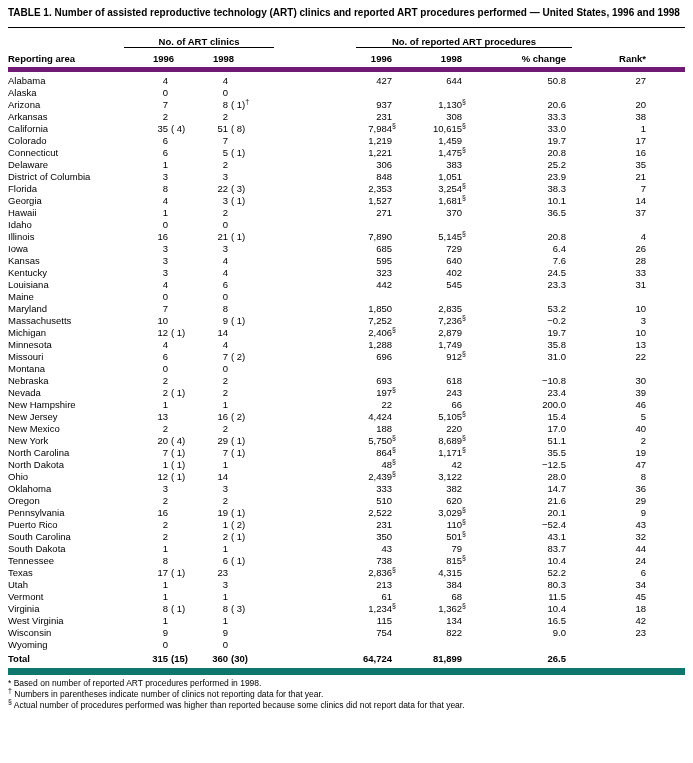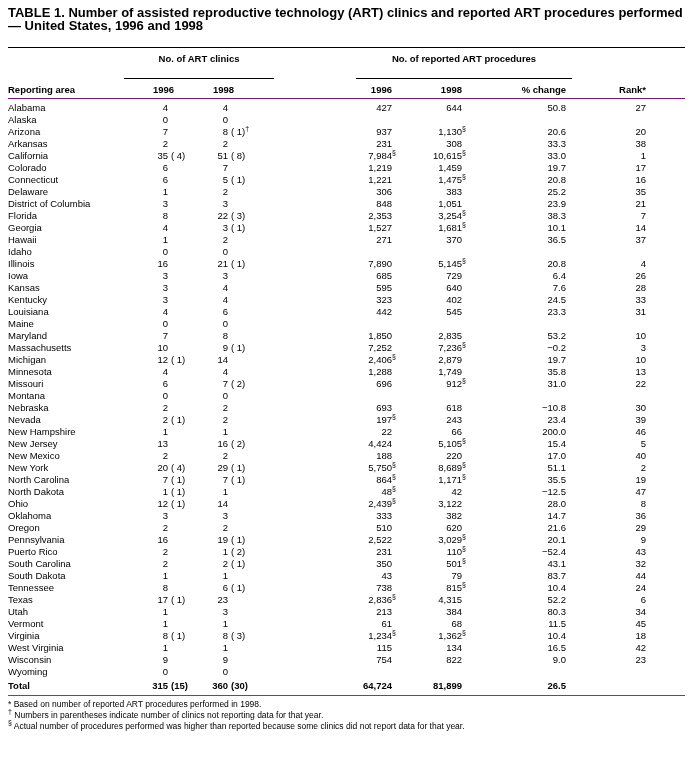--- a/index.html
+++ b/index.html
@@ -7,53 +7,53 @@
     padding: 0;
     width: 693px;
     height: 763px;
     background: #ffffff;
     overflow: hidden;
     font-family: "Liberation Sans", sans-serif;
     color: #000;
   }
   .page { padding: 6px 8px 0 8px; }
   .title {
-    font-size: 13px;
+    font-size: 10px;
     font-weight: bold;
     line-height: 13px;
     width: 677px;
-    margin-bottom: 15px;
+    margin-bottom: 8px;
   }
   table.art {
     width: 677px;
     border-collapse: collapse;
     table-layout: fixed;
     border-top: 1px solid #000;
     font-size: 9.5px;
   }
   col.c-area { width: 142px; }
   col.c-c96  { width: 60px; }
   col.c-c98  { width: 90px; }
   col.c-p96  { width: 98px; }
   col.c-p98  { width: 68px; }
   col.c-pct  { width: 106px; }
   col.c-rank { width: 113px; }
 
   th { font-weight: bold; padding: 0; font-size: 9.5px; vertical-align: bottom; }
   thead tr.grp-row th { padding-top: 5px; height: 15px; }
   .grp {
     border-bottom: 1px solid #000;
-    padding-bottom: 14px;
+    padding-bottom: 0;
     font-weight: bold;
     white-space: nowrap;
   }
   .grp1 { position: relative; left: -26px; }
   .grp2 { margin-left: 56px; }
   thead tr.col-row th {
-    border-bottom: 1px solid #701a75;
+    border-bottom: 5px solid #701a75;
     padding-top: 3px;
     padding-bottom: 3px;
     height: 13px;
   }
   th.h-area { text-align: left; }
   th.h-clin { text-align: left; padding-left: 3px; }
   th.h-r    { text-align: right; }
   th.h-p96  { padding-right: 6px; }
   th.h-p98  { padding-right: 4px; }
   th.h-pct  { padding-right: 6px; }
@@ -75,21 +75,21 @@
   td.p96 { padding-right: 6px; }
   td.p98 { padding-right: 4px; }
   td.pct { padding-right: 6px; }
   td.rank { padding-right: 39px; }
 
   sup { font-size: 7px; vertical-align: super; line-height: 0; }
   td.r sup { display: inline-block; width: 0; overflow: visible; white-space: nowrap; }
 
   tr.total td {
     font-weight: bold;
-    border-bottom: 1px solid #0f766e;
+    border-bottom: 7px solid #0f766e;
     padding-top: 2px;
     padding-bottom: 3px;
   }
   .footnotes { margin-top: 3px; width: 677px; }
   .fn {
     font-size: 8.5px;
     line-height: 11px;
   }
 </style>
 </head>

